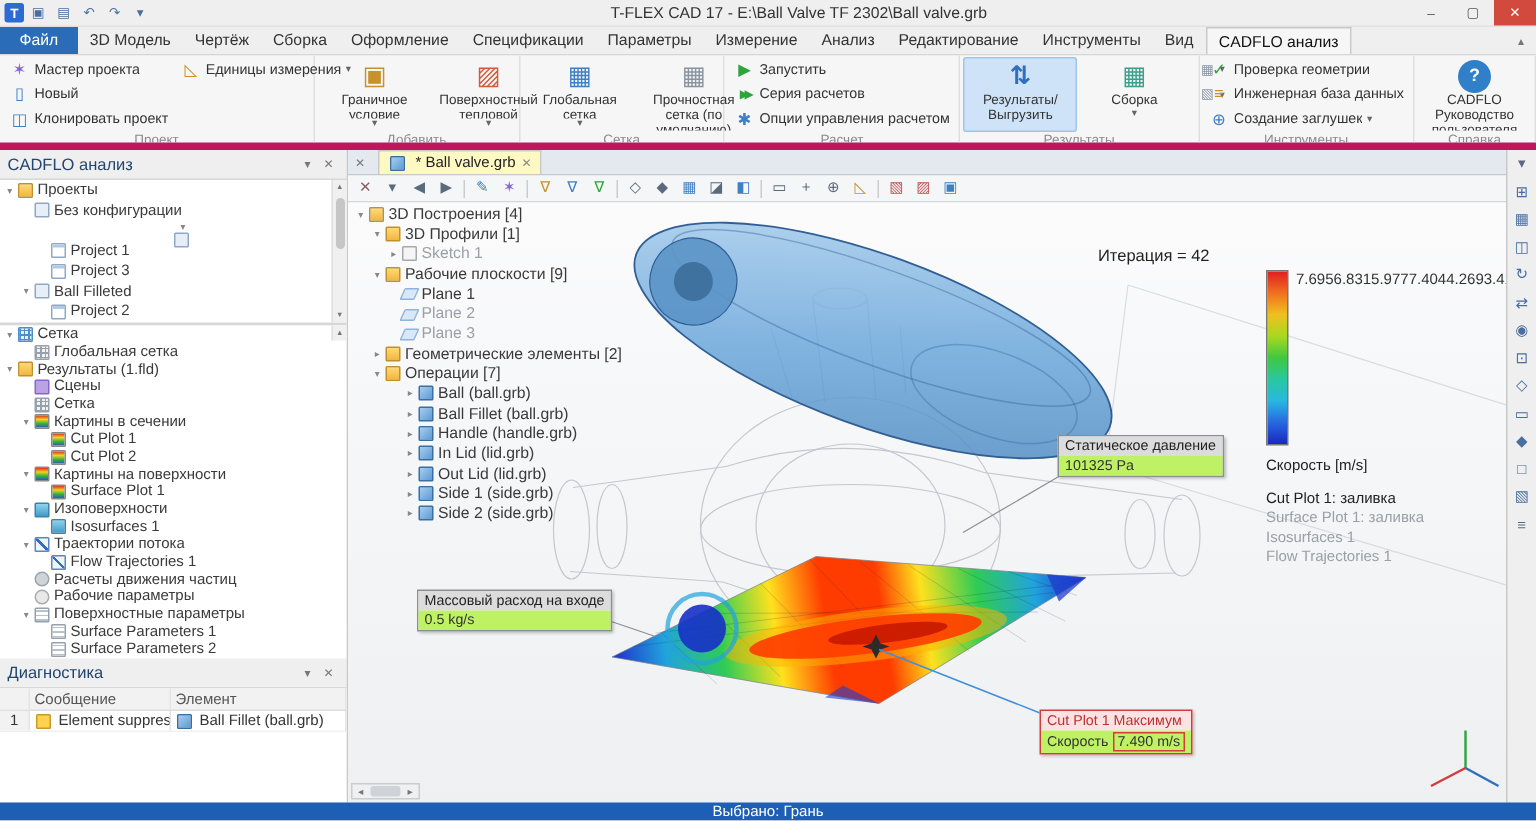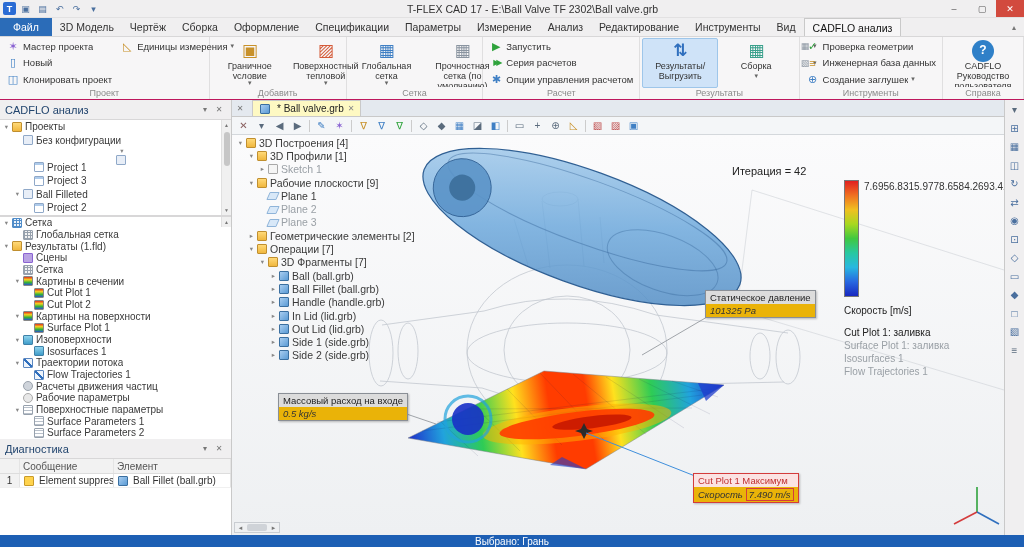--- a/index.html
+++ b/index.html
@@ -15,21 +15,21 @@
 .winbtn{width:28px;height:100%;display:flex;align-items:center;justify-content:center;font-size:9px;color:#555;}
 .winbtn.close{background:#d24a3e;color:#fff;}
 
 .menubar{position:absolute;top:18px;left:0;width:100%;height:19px;background:#f0eff0;border-bottom:1px solid #d8d7d8;display:flex;align-items:stretch;}
 .file-btn{background:#2b6cb8;color:#fff;padding:0 13px;display:flex;align-items:center;font-size:10.5px;}
 .menu-tabs{display:flex;align-items:stretch;}
 .mtab{padding:0 8px;display:flex;align-items:center;font-size:10.5px;color:#333;white-space:nowrap;}
 .mtab.active{background:#f7f6f7;border:1px solid #c9c9c9;border-bottom:none;color:#111;}
 .menubar-right{margin-left:auto;padding:0 8px;display:flex;align-items:center;color:#777;font-size:8px;}
 
-.ribbon{position:absolute;top:37px;left:0;width:100%;height:63px;background:#f7f6f7;border-bottom:1px solid #be185d;display:flex;overflow:hidden;}
+.ribbon{position:absolute;top:37px;left:0;width:100%;height:63px;background:#f7f6f7;border-bottom:5px solid #be185d;display:flex;overflow:hidden;}
 .rgroup{display:flex;flex-direction:column;border-right:1px solid #e0dfe0;padding:1px 2px 0;}
 .rgroup-content{display:flex;flex-flow:column wrap;height:50px;align-content:flex-start;}
 .rgroup-label{height:11px;text-align:center;font-size:9px;color:#8a8a8a;line-height:11px;white-space:nowrap;padding:0 4px;}
 .rbtn{border:1px solid transparent;border-radius:2px;color:#333;}
 .rbtn.small{height:16.6px;display:flex;align-items:center;gap:3px;padding:0 3px;font-size:9.5px;white-space:nowrap;}
 .rbtn.tiny{width:26px;height:16.6px;display:flex;align-items:center;justify-content:center;gap:1px;}
 .rbtn.large{width:76px;height:50px;display:flex;flex-direction:column;align-items:center;font-size:9px;line-height:1.1;text-align:center;padding-top:1px;overflow-wrap:anywhere;}
 .rbtn.hl{background:#cfe3f8;border-color:#9ec6ea;}
 .rlabel{overflow:hidden;}
 .rarrow{font-size:7px;color:#666;}
@@ -118,21 +118,21 @@
 .legend-bar{width:15px;height:117px;border:1px solid #777;flex:none;}
 .legend-vals{display:flex;flex-direction:row;margin-left:5px;}
 .legend-val{height:13px;line-height:13px;}
 .legend-unit{margin-top:8px;color:#222;}
 .legend-plots{margin-top:10px;line-height:13px;}
 .plot-line{color:#222;}
 .plot-line.muted{color:#9aa0a6;}
 
 .callout{position:absolute;font-size:9.5px;border:1px solid #8a8f96;background:#fff;box-shadow:1px 1px 2px rgba(0,0,0,.25);min-width:70px;z-index:3;}
 .co-title{background:#dcdcdc;padding:1px 4px;color:#222;white-space:nowrap;}
-.co-value{padding:1px 4px;background:#eab308;white-space:nowrap;display:flex;gap:3px;align-items:center;font-style:italic;}
+.co-value{padding:1px 4px;background:#bef264;white-space:nowrap;display:flex;gap:3px;align-items:center;}
 .callout.red{border-color:#d43c3c;}
 .callout.red .co-title{background:#fbe3e3;color:#c03030;}
 .val-box{border:1px solid #d43c3c;padding:0 2px;}
 
 .hscroll{position:absolute;left:2px;bottom:2px;height:11px;width:46px;background:#eef0f2;border:1px solid #c9cdd2;display:flex;align-items:center;}
 .hs-btn{width:11px;text-align:center;font-size:7px;color:#777;}
 .hs-track{flex:1;height:7px;background:#cfd3d8;margin:0 1px;border-radius:2px;}
 
 .right-toolbar{position:absolute;right:0;top:100px;width:20px;bottom:12px;background:#f0eff0;border-left:1px solid #c9c9c9;display:flex;flex-direction:column;align-items:center;padding-top:2px;gap:3.5px;}
 .rt-icon{width:16px;height:15px;display:flex;align-items:center;justify-content:center;font-size:10px;}
@@ -624,25 +624,20 @@
           <div class="trow" style="padding-left: 13px;">
             <span class="tarrow">▸</span>
             <span class="ti ti-folder"></span>
             <span class="tlabel">Геометрические элементы [2]</span>
           </div>
           <div class="trow" style="padding-left: 13px;">
             <span class="tarrow">▾</span>
             <span class="ti ti-folder"></span>
             <span class="tlabel">Операции [7]</span>
           </div>
-          <div class="trow" style="padding-left: 24px;">
-            <span class="tarrow">▾</span>
-            <span class="ti ti-folder"></span>
-            <span class="tlabel">3D Фрагменты [7]</span>
-          </div>
           <div class="trow" style="padding-left: 35px;">
             <span class="tarrow">▸</span>
             <span class="ti ti-cube"></span>
             <span class="tlabel">Ball (ball.grb)</span>
           </div>
           <div class="trow" style="padding-left: 35px;">
             <span class="tarrow">▸</span>
             <span class="ti ti-cube"></span>
             <span class="tlabel">Ball Fillet (ball.grb)</span>
           </div>
@@ -675,21 +670,21 @@
 
       <div class="iteration">Итерация = 42</div>
 
       <div class="legend">
         <div class="legend-row">
           <div class="legend-bar" id="legend-bar" style="background: linear-gradient(rgb(224, 32, 32), rgb(240, 112, 32), rgb(240, 192, 32), rgb(168, 216, 32), rgb(64, 200, 64), rgb(40, 200, 160), rgb(40, 184, 224), rgb(40, 104, 224), rgb(24, 40, 192));"></div>
           <div class="legend-vals" id="legend-vals">
               <div class="legend-val">7.695</div>
               <div class="legend-val">6.831</div>
               <div class="legend-val">5.977</div>
-              <div class="legend-val">8.658</div>
+              <div class="legend-val">7.404</div>
               <div class="legend-val">4.269</div>
               <div class="legend-val">3.415</div>
               <div class="legend-val">2.562</div>
               <div class="legend-val">1.708</div>
               <div class="legend-val">0.854</div>
             </div>
         </div>
         <div class="legend-unit">Скорость [m/s]</div>
         <div class="legend-plots" id="legend-plots">
             <div class="plot-line">Cut Plot 1: заливка</div>

